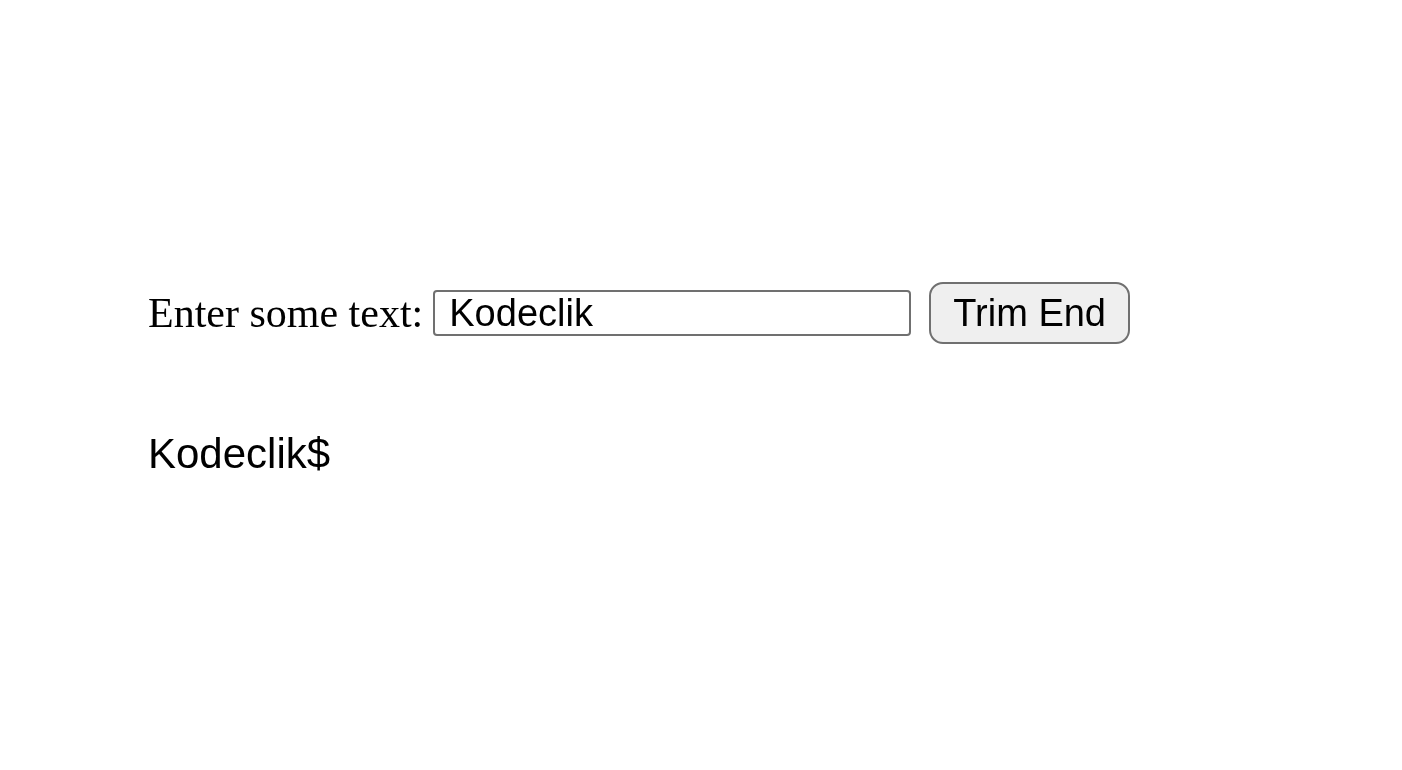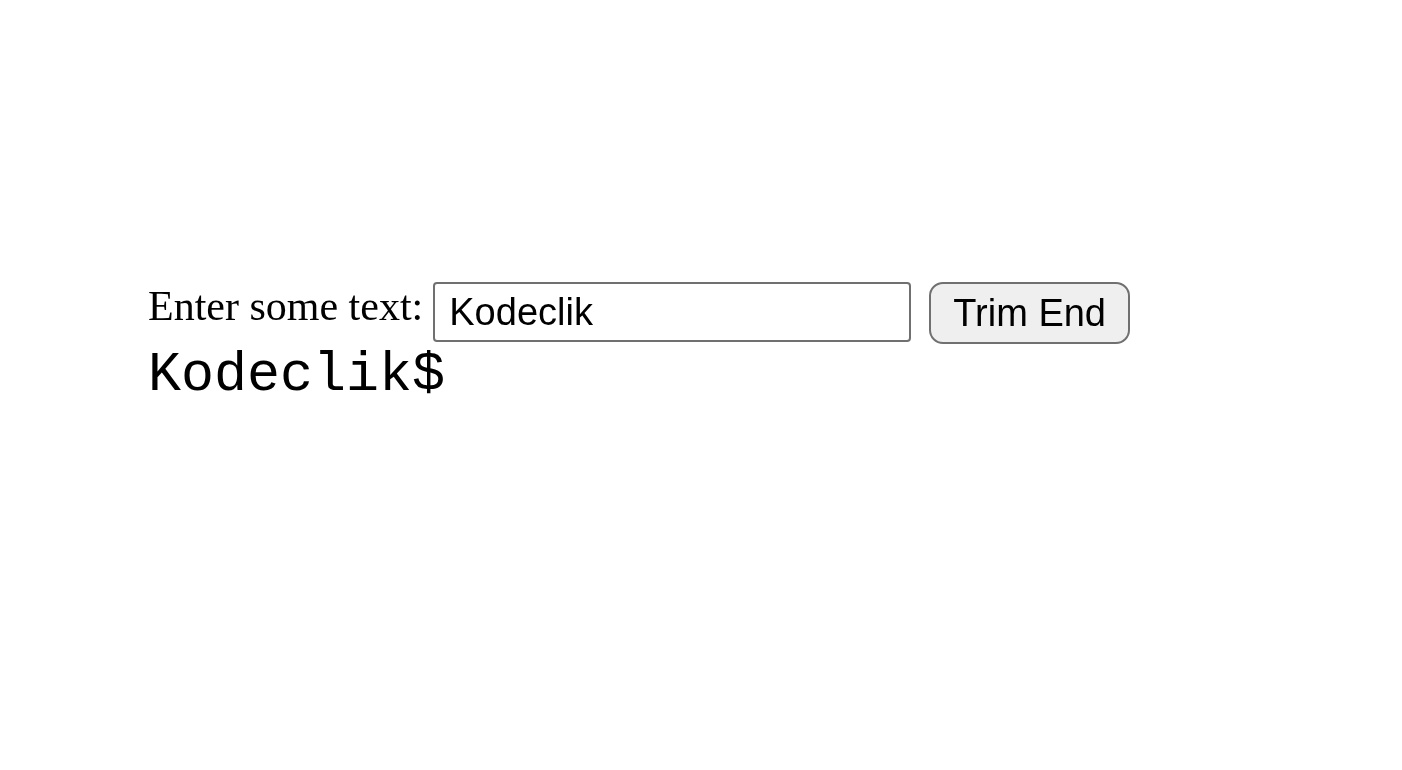--- a/index.html
+++ b/index.html
@@ -12,30 +12,31 @@
       background: #ffffff;
       width: 1402px;
       height: 770px;
     }
     .container {
       padding-top: 282px;
       padding-left: 148px;
     }
     .form-row {
       display: flex;
+      align-items: center;
       gap: 10px;
     }
     .label {
       font-size: 42px;
       color: #000;
       font-family: "Times New Roman", Times, serif;
     }
     .text-input {
       width: 478px;
-      height: 60px;
+      height: 46px;
       font-size: 38px;
       font-family: Arial, Helvetica, sans-serif;
       padding: 2px 14px;
       border: 2px solid #707070;
       border-radius: 4px;
       background: #ffffff;
       color: #000;
       outline: none;
     }
     .trim-button {
@@ -44,23 +45,24 @@
       font-family: Arial, Helvetica, sans-serif;
       padding: 4px 22px;
       border: 2px solid #707070;
       border-radius: 14px;
       background: #efefef;
       color: #000;
       cursor: pointer;
       margin-left: 8px;
     }
     .output {
-      font-size: 55px;
+      margin-top: 86px;
+      font-size: 42px;
       color: #000;
-      font-family: Liberation Mono, monospace;
+      font-family: Liberation Sans, sans-serif;
     }
   </style>
 </head>
 <body>
 
 <div class="container">
   <div class="form-row">
     <span class="label">Enter some text: </span>
     <input type="text" class="text-input" value="Kodeclik" style="">
     <button class="trim-button">Trim End</button>

